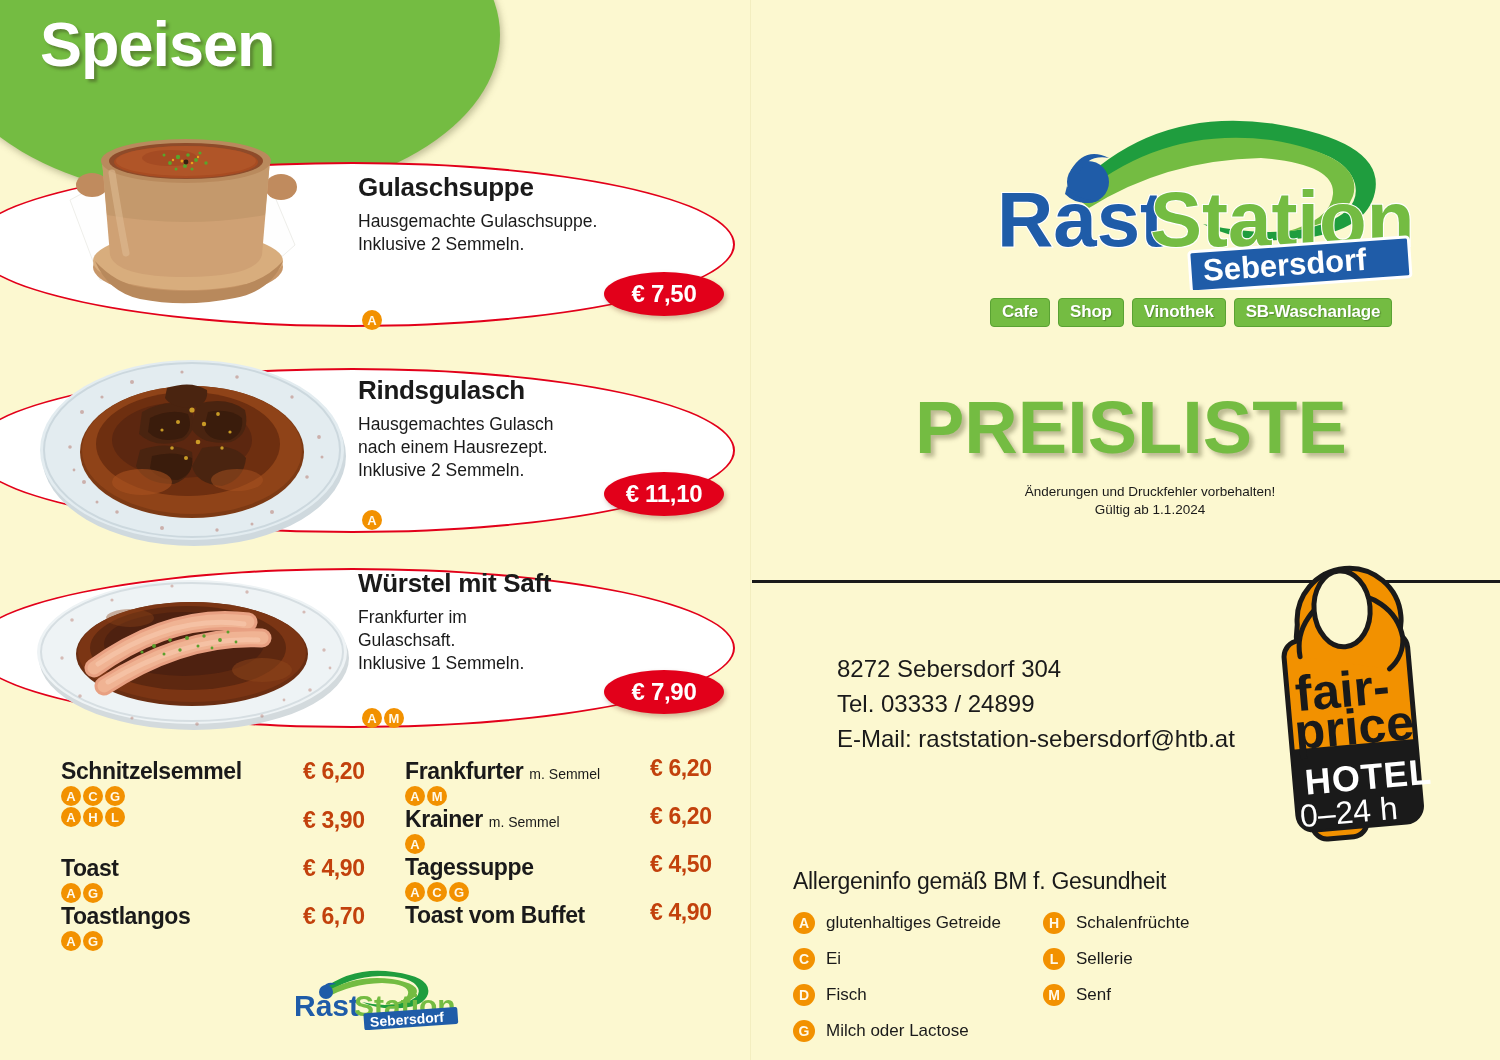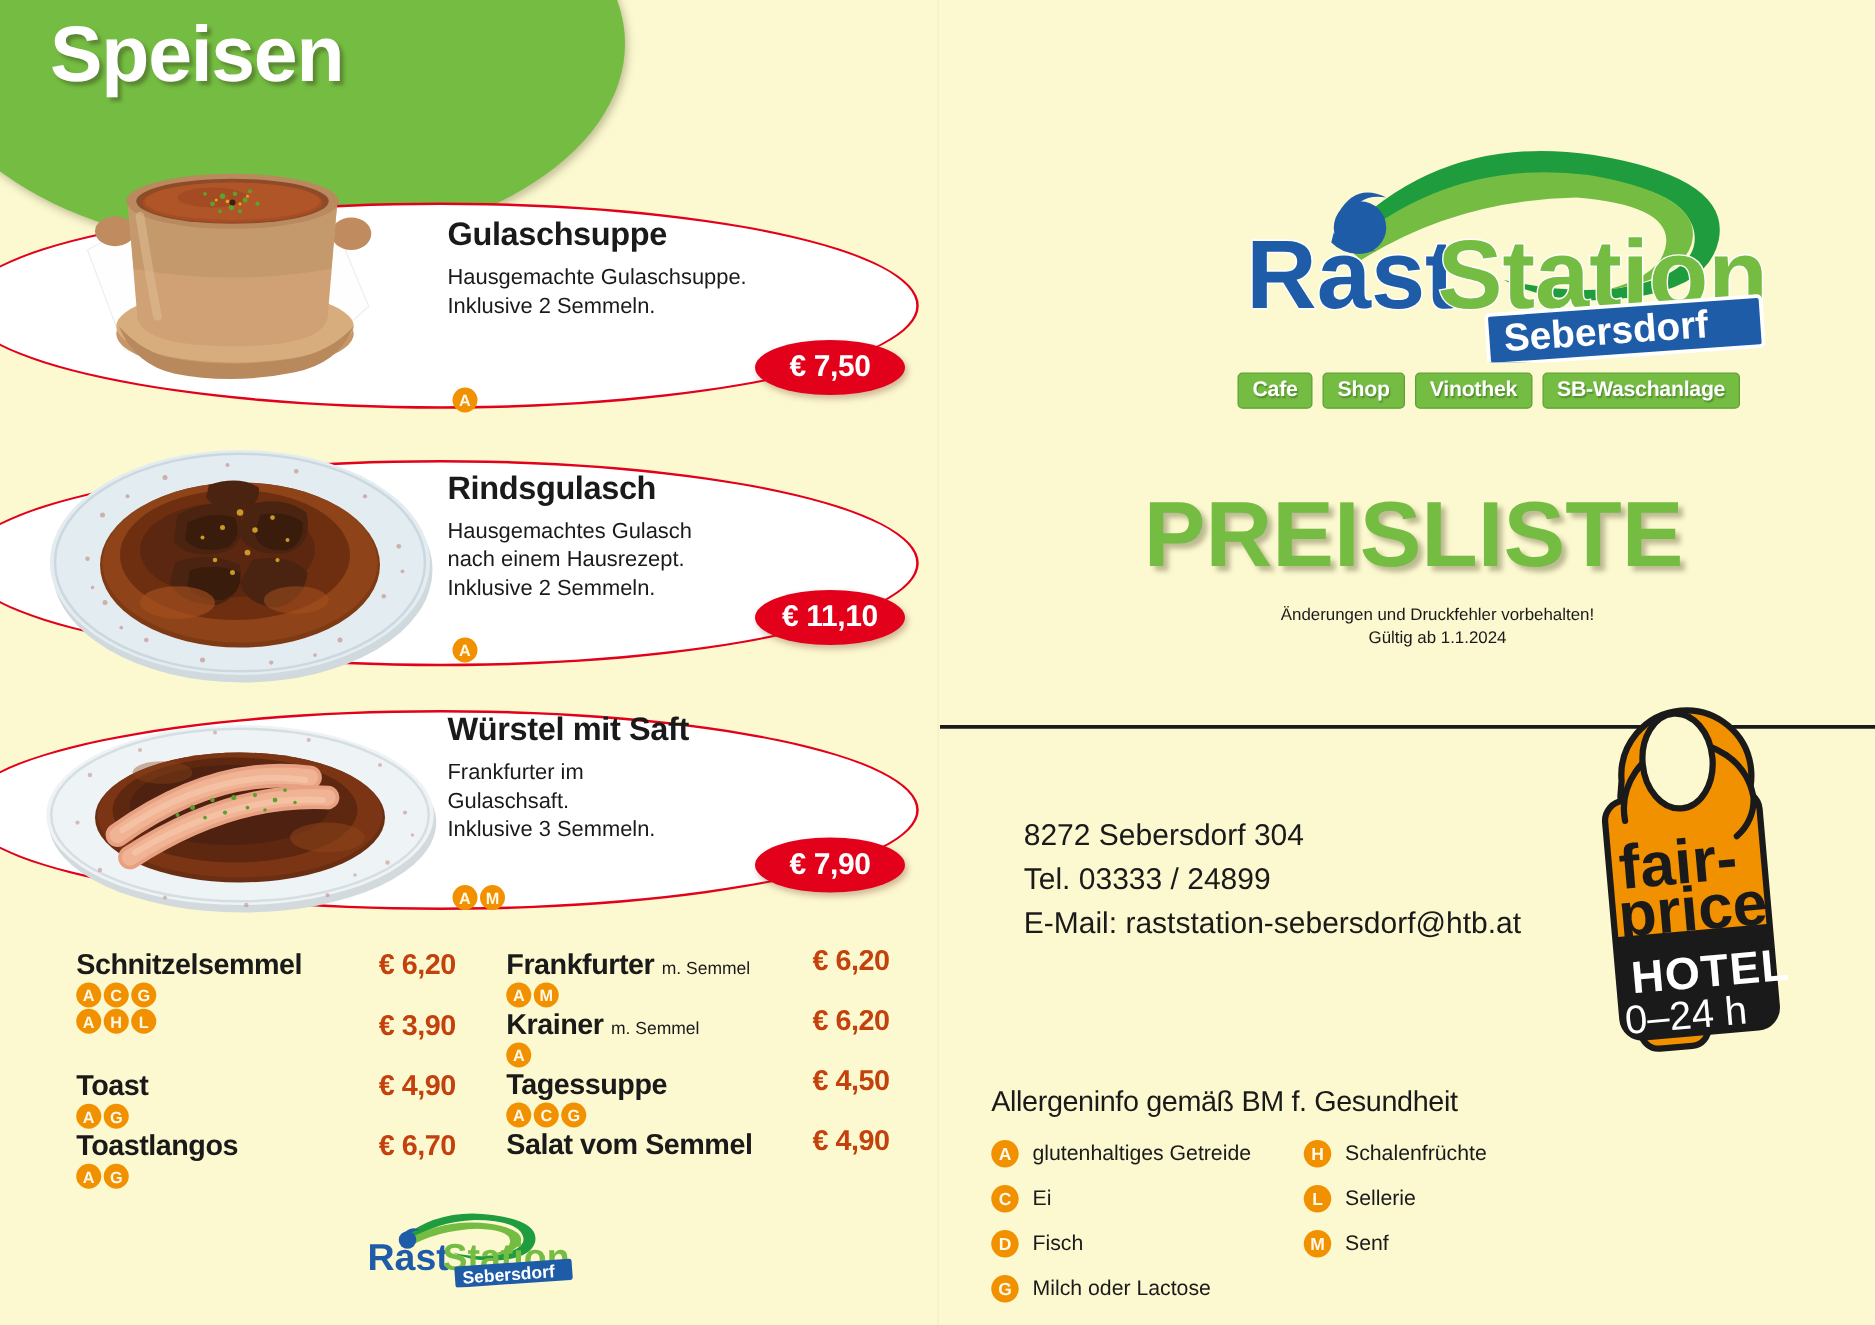--- a/index.html
+++ b/index.html
@@ -221,21 +221,21 @@
     white-space: pre-line;
   }
   .hr-divider {
     position: absolute;
     left: 752px; top: 580px;
     width: 748px; height: 3px;
     background: #1a1a1a;
   }
   .contact {
     position: absolute;
-    left: 819px; top: 652px;
+    left: 837px; top: 652px;
     font-size: 24px;
     color: #1a1a1a;
     line-height: 1.45;
     white-space: pre-line;
   }
 
   
   .hotel-tag {
     position: absolute;
     left: 1245px; top: 528px;
@@ -461,21 +461,21 @@
         <circle cx="190" cy="76" r="1.4"></circle>
         <circle cx="214" cy="70" r="1.4"></circle>
     </g>
     <ellipse cx="240" cy="98" rx="30" ry="12" fill="#8c431a" opacity="0.55"></ellipse>
     <ellipse cx="108" cy="46" rx="24" ry="9" fill="#8c431a" opacity="0.4"></ellipse>
   </svg>
   <div class="dish-text" style="left:358px; top:568px;">
     <div class="dish-name">Würstel mit Saft</div>
     <div class="dish-desc">Frankfurter im
 Gulaschsaft.
-Inklusive 3 Semmeln.</div>
+Inklusive 1 Semmeln.</div>
   </div>
   <div class="price-badge" style="left:604px; top:670px;">€ 7,90</div>
   <div class="dish-allergens" style="left:362px; top:708px;">
     <span class="aller-badge">A</span>
     <span class="aller-badge">M</span>
   </div>
 
   <div class="price-table">
     <div class="pt-cols">
 
@@ -549,21 +549,21 @@
           </div>
           <div class="pt-badges">
             <span class="aller-badge">A</span>
             <span class="aller-badge">C</span>
             <span class="aller-badge">G</span>
           </div>
           <div class="pt-price">€ 4,50</div>
         </div>
         <div class="pt-row">
           <div class="pt-line">
-            <span class="pt-name">Salat vom Semmel</span>
+            <span class="pt-name">Toast vom Buffet</span>
           </div>
           <div class="pt-price">€ 4,90</div>
         </div>
       </div>
 
     </div>
   </div>
 
   <svg class="bottom-logo" viewBox="0 0 188 62">
     <path d="M40 22 Q70 -2 112 4 Q150 9 146 26 Q142 38 120 40 Q96 42 80 34 Q104 40 124 34 Q140 29 136 20 Q130 8 98 8 Q66 9 44 26 Z" fill="#1f9d3e"></path>

